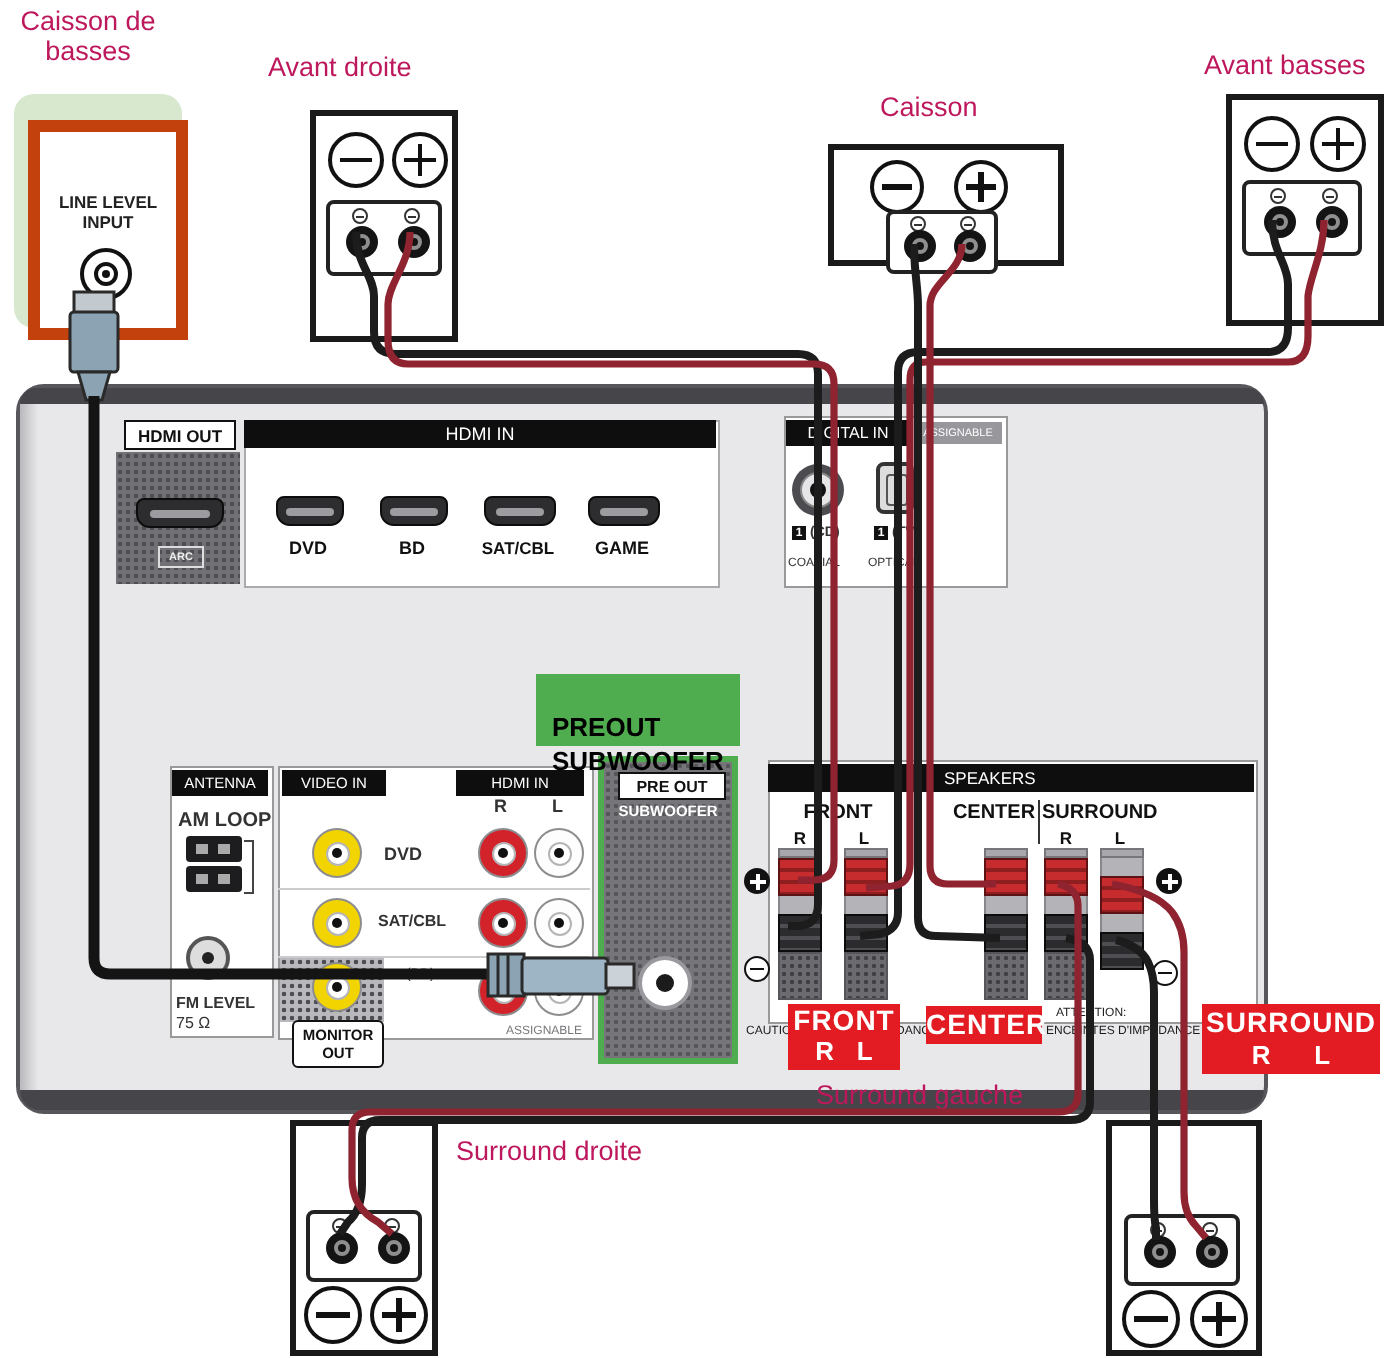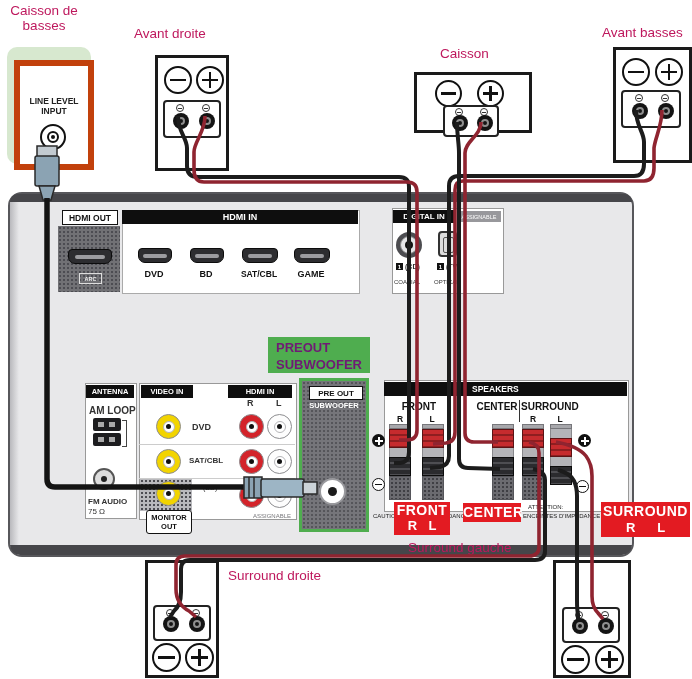--- a/index.html
+++ b/index.html
@@ -17,21 +17,21 @@
   .post::after{content:"";position:absolute;inset:4px;border-radius:50%;border:2px solid #8f8f8f}
   .pdot{position:absolute;width:6px;height:6px;border:1.2px solid #333;border-radius:50%;background:#fff}
   .pdot::before{content:"";position:absolute;left:1px;right:1px;top:50%;height:1px;background:#333}
   
   .panel{position:absolute;left:8px;top:192px;width:622px;height:361px;background:#e8e8ea;
          border:2px solid #57575b;border-radius:14px}
   .bandT{position:absolute;left:0;right:0;top:0;height:8px;background:#46464a;border-radius:11px 11px 0 0}
   .bandB{position:absolute;left:0;right:0;bottom:0;height:10px;background:#46464a;border-radius:0 0 11px 11px}
   .bandL{position:absolute;left:0;top:8px;bottom:10px;width:9px;background:linear-gradient(90deg,#b9b9bd,#e8e8ea)}
   .tex{background-image:radial-gradient(#4c4c52 1px,transparent 1.3px);background-size:4px 4px}
-  .hdr{position:absolute;background:#0e0e0e;color:#fff;font-weight:bold;display:flex;align-items:center;justify-content:center;white-space:nowrap}
+  .hdr{position:absolute;background:#0e0e0e;color:#fff;font-weight:normal;display:flex;align-items:center;justify-content:center;white-space:nowrap}
   .whbx{position:absolute;background:#fff;border:1.5px solid #111;color:#111;font-weight:bold;
         display:flex;align-items:center;justify-content:center;white-space:nowrap}
   .hport{position:absolute;height:13px;background:#2d2d30;border:1px solid #0c0c0c;border-radius:4px 4px 7px 7px;
          display:flex;align-items:center;justify-content:center}
   .hport::after{content:"";width:72%;height:4px;background:#9c9ca0;border-radius:2px}
   .plab{position:absolute;font-weight:bold;font-size:9px;color:#111;text-align:center;white-space:nowrap}
   .rca{position:absolute;width:25px;height:25px;border-radius:50%;border:1.5px solid #8d8d90;
        display:flex;align-items:center;justify-content:center;box-sizing:border-box}
   .rca .mid{width:12px;height:12px;border-radius:50%;background:#fff;border:1.5px solid #b5b5b8;
             display:flex;align-items:center;justify-content:center;box-sizing:border-box}
@@ -52,22 +52,22 @@
   .pmsm.plus{background:#111}
   .pmsm.plus::before{content:"";position:absolute;left:2.5px;right:2.5px;top:50%;height:2px;margin-top:-1px;background:#fff}
   .pmsm.plus::after{content:"";position:absolute;top:2.5px;bottom:2.5px;left:50%;width:2px;margin-left:-1px;background:#fff}
   .pmsm.minus{background:#fff;border:1.5px solid #111;box-sizing:border-box}
   .pmsm.minus::before{content:"";position:absolute;left:2px;right:2px;top:50%;height:1.5px;margin-top:-0.75px;background:#111}
   .badge{position:absolute;background:#e31b22;color:#fff;font-weight:bold;text-align:center;z-index:30}
   .badge .l1{font-size:14px;line-height:16px;letter-spacing:0.5px}
   .badge .rl{display:flex;justify-content:space-around;font-size:13px;line-height:15px;padding:0 8px}
   .caution{position:absolute;font-size:6px;color:#1c1c1c;white-space:nowrap;z-index:5}
   svg.wires{position:absolute;left:0;top:0;z-index:20;pointer-events:none}
-  .green-call{position:absolute;left:268px;top:337px;width:102px;height:36px;background:#4fad4f;color:#701a75;
-              font-weight:bold;font-size:13px;line-height:17px;padding:2px 0 0 8px;box-sizing:border-box;z-index:6}
+  .green-call{position:absolute;left:268px;top:337px;width:102px;height:36px;background:#4fad4f;color:#000000;
+              font-weight:bold;font-size:13px;line-height:17px;padding:18px 0 0 8px;box-sizing:border-box;z-index:6}
   .preout-sec{position:absolute;left:299px;top:378px;width:70px;height:154px;background:#75757a;
               border:3px solid #4fad4f;box-sizing:border-box;
               background-image:radial-gradient(#55555a 1px,transparent 1.2px);background-size:4px 4px}
   .subjack{position:absolute;width:27px;height:27px;border-radius:50%;background:#fff;border:2px solid #9a9a9e;
            display:flex;align-items:center;justify-content:center;box-sizing:border-box}
   .subjack::after{content:"";width:9px;height:9px;border-radius:50%;background:#1b1b1b}
   .vline{position:absolute;background:#333}
 </style>
 </head>
 <body>
@@ -170,21 +170,21 @@
     <div class="abs" style="left:16px;top:4px;width:6px;height:5px;background:#aaa"></div>
   </div>
   <div class="abs" style="left:93px;top:433px;width:28px;height:13px;background:#1d1d1f;border-radius:2px">
     <div class="abs" style="left:5px;top:4px;width:6px;height:5px;background:#aaa"></div>
     <div class="abs" style="left:16px;top:4px;width:6px;height:5px;background:#aaa"></div>
   </div>
   <div class="abs" style="left:122px;top:420px;width:4px;height:25px;border:1.5px solid #444;border-left:none"></div>
   <div class="abs" style="left:93px;top:468px;width:22px;height:22px;border-radius:50%;border:2px solid #555;background:#ddd;box-sizing:border-box">
     <div class="abs" style="left:6px;top:6px;width:6px;height:6px;border-radius:50%;background:#222"></div>
   </div>
-  <div class="tiny" style="left:88px;top:497px;font-size:8px;font-weight:bold">FM AUDIO</div>
+  <div class="tiny" style="left:88px;top:497px;font-size:8px;font-weight:bold">FM LEVEL</div>
   <div class="tiny" style="left:88px;top:507px;font-size:8px">75 Ω</div>
 
   <div class="abs" style="left:139px;top:383px;width:156px;height:135px;background:#fff;border:1px solid #999"></div>
   <div class="abs" style="left:139px;top:444px;width:156px;height:1px;background:#ccc"></div>
   <div class="abs" style="left:139px;top:478px;width:156px;height:1px;background:#ccc"></div>
   <div class="hdr" style="left:141px;top:385px;width:52px;height:13px;font-size:7.5px">VIDEO IN</div>
   <div class="hdr" style="left:228px;top:385px;width:64px;height:13px;font-size:7.5px">HDMI IN</div>
   <div class="tiny" style="left:247px;top:398px;font-size:9px;font-weight:bold">R</div>
   <div class="tiny" style="left:276px;top:398px;font-size:9px;font-weight:bold">L</div>
 

